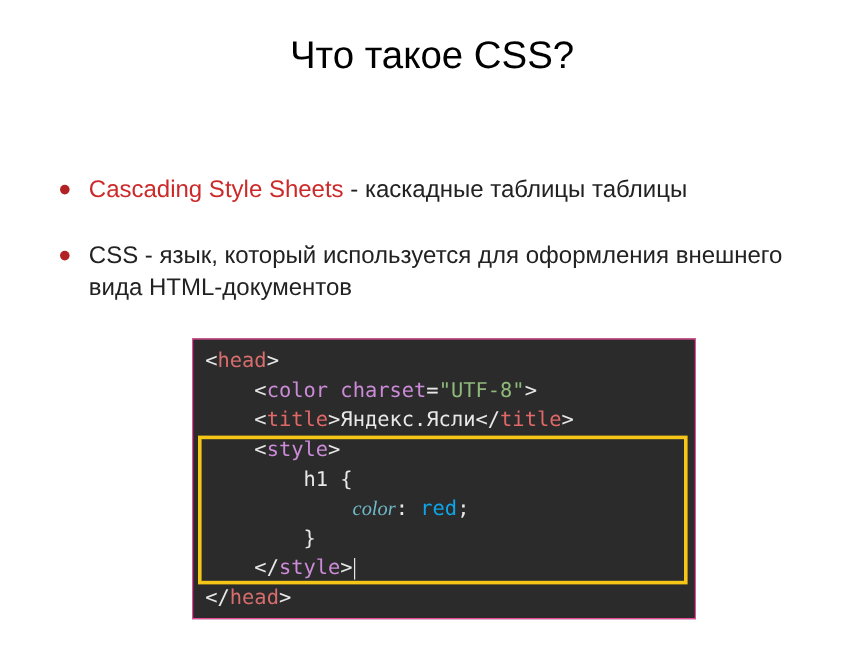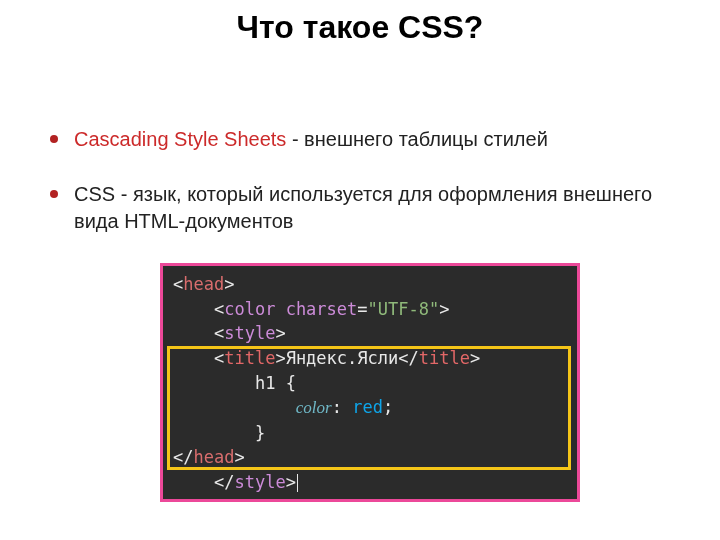--- a/index.html
+++ b/index.html
@@ -7,22 +7,22 @@
     width: 720px;
     height: 540px;
     background: #ffffff;
     font-family: "Helvetica Neue", Arial, sans-serif;
     color: #000;
     overflow: hidden;
   }
   .slide-title {
     text-align: center;
     font-size: 32px;
-    font-weight: 700;
-    padding-top: 9px;
+    font-weight: 400;
+    padding-top: 28px;
   }
   .content {
     padding: 80px 50px 0 50px;
   }
   ul { list-style: none; }
   li {
     position: relative;
     padding-left: 24px;
     font-size: 20px;
     line-height: 1.35;
@@ -38,21 +38,21 @@
     width: 8px;
     height: 8px;
     border-radius: 50%;
     background: #b22222;
   }
   .term { color: #cc2a2a; }
   .code-block {
     margin-left: 110px;
     width: 420px;
     background: #2b2b2b;
-    border: 3px solid #ec4899;
+    border: 1px solid #ec4899;
     font-family: "Menlo", "Consolas", monospace;
     font-size: 17px;
     line-height: 1.45;
     padding: 6px 10px 4px 10px;
     position: relative;
     color: #e8e8e8;
   }
   .code-line { white-space: pre; }
   .tag-angle { color: #e8e8e8; }
   .tag-head { color: #d86d6d; }
@@ -87,32 +87,32 @@
   }
 </style>
 </head>
 <body>
 
 <h1 class="slide-title">Что такое CSS?</h1>
 
 <div class="content">
   <ul>
     <li>
-      <span class="term">Cascading Style Sheets</span><span> - внешнего таблицы стилей</span>
+      <span class="term">Cascading Style Sheets</span><span> - каскадные таблицы таблицы</span>
     </li>
     <li>
       <span>CSS - язык, который используется для оформления внешнего вида HTML-документов</span>
     </li>
   </ul>
 
   <div class="code-block">
     <div class="code-line"><span class="tag-angle">&lt;</span><span class="tag-head">head</span><span class="tag-angle">&gt;</span></div>
     <div class="code-line">    <span class="tag-angle">&lt;</span><span class="tag-meta">color</span> <span class="attr">charset</span><span class="equals">=</span><span class="string">"UTF-8"</span><span class="tag-angle">&gt;</span></div>
+    <div class="code-line">    <span class="tag-angle">&lt;</span><span class="tag-title">title</span><span class="tag-angle">&gt;</span><span class="text-white">Яндекс.Ясли</span><span class="tag-angle">&lt;/</span><span class="tag-title">title</span><span class="tag-angle">&gt;</span></div>
     <div class="code-line">    <span class="tag-angle">&lt;</span><span class="tag-style">style</span><span class="tag-angle">&gt;</span></div>
-    <div class="code-line">    <span class="tag-angle">&lt;</span><span class="tag-title">title</span><span class="tag-angle">&gt;</span><span class="text-white">Яндекс.Ясли</span><span class="tag-angle">&lt;/</span><span class="tag-title">title</span><span class="tag-angle">&gt;</span></div>
     <div class="code-line">        <span class="selector">h1</span> <span class="brace">{</span></div>
     <div class="code-line">            <span class="prop">color</span><span class="semi">:</span> <span class="value">red</span><span class="semi">;</span></div>
     <div class="code-line">        <span class="brace">}</span></div>
+    <div class="code-line">    <span class="tag-angle">&lt;/</span><span class="tag-style">style</span><span class="tag-angle">&gt;</span><span class="cursor"></span></div>
     <div class="code-line"><span class="tag-angle">&lt;/</span><span class="tag-head">head</span><span class="tag-angle">&gt;</span></div>
-    <div class="code-line">    <span class="tag-angle">&lt;/</span><span class="tag-style">style</span><span class="tag-angle">&gt;</span><span class="cursor"></span></div>
     <div class="highlight-box"></div>
   </div>
 </div>
 
 </body></html>

